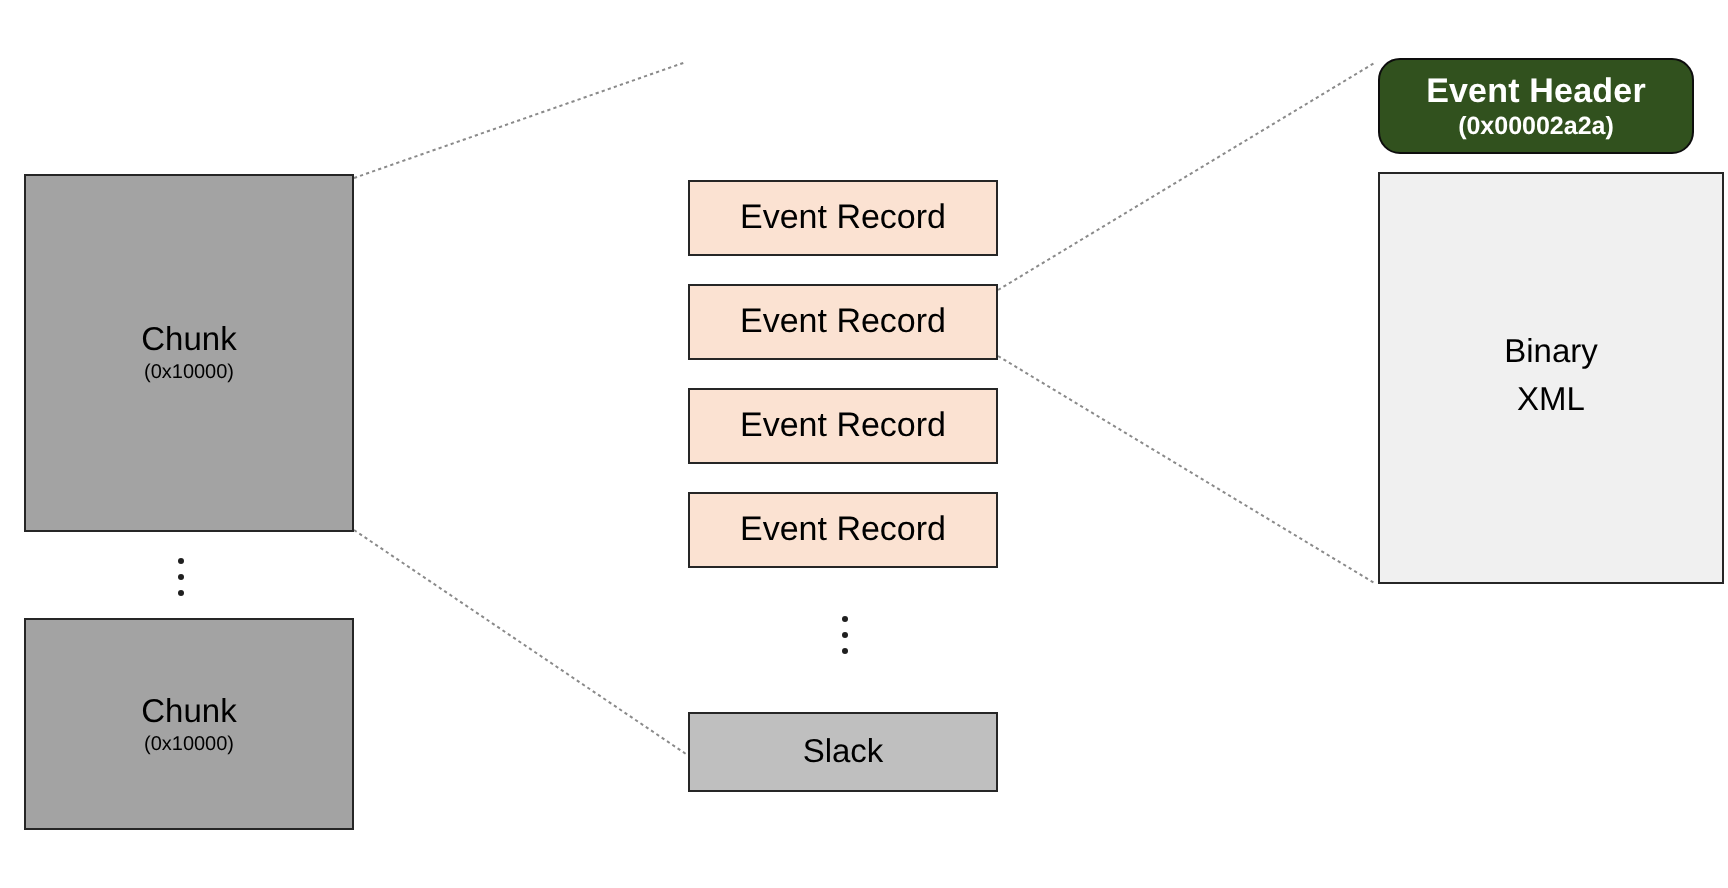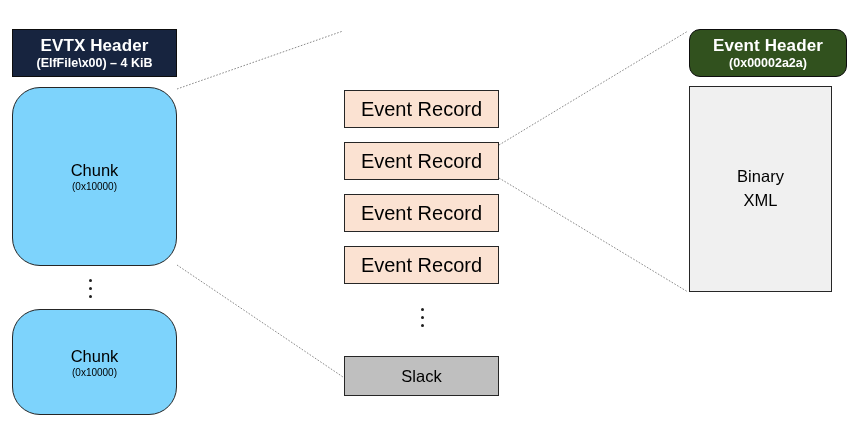--- a/index.html
+++ b/index.html
@@ -47,26 +47,26 @@
   .hdr-event { background: #31511e; }
 
   
   .plain {
     border: 1.5px solid #262626;
     color: #000000;
   }
   .plain .l1 { font-size: 16.5px; }
   .plain .l2 { font-size: 10px; margin-top: 1px; }
 
-  .fill-chunk { background: #7dd3fc; border-radius: 28px; }
+  .fill-chunk { background: #a3a3a3; }
   .fill-rec   { background: #fbe2d2; }
   .fill-slack { background: #bfbfbf; }
   .fill-xml   { background: #f0f0f0; }
 
-  .rec-label { font-size: 20px; }
+  .rec-label { font-size: 17px; }
   .slack-label { font-size: 16.5px; }
   .xml-line { font-size: 16.5px; line-height: 1.45; }
 
   
   .vdots {
     position: absolute;
     display: flex;
     flex-direction: column;
     align-items: center;
     justify-content: space-between;
@@ -99,24 +99,20 @@
 
 <div id="canvas">
 
   <svg id="links">
     <line x1="177" y1="89" x2="343" y2="31"></line>
     <line x1="177" y1="265" x2="343" y2="377"></line>
     <line x1="499" y1="145" x2="688" y2="31"></line>
     <line x1="499" y1="178" x2="688" y2="292"></line>
   </svg>
 
-  <div class="box hdr hdr-evtx" style="left:12px; top:29px; width:165px; height:48px;">
-    <span class="t1">EVTX Header</span>
-    <span class="t2">(ElfFile\x00) – 4 KiB</span>
-  </div>
 
   <div class="box plain fill-chunk" style="left:12px; top:87px; width:165px; height:179px;">
     <span class="l1">Chunk</span>
     <span class="l2">(0x10000)</span>
   </div>
 
   <div class="vdots" style="left:88px; top:279px; width:4px; height:19px;">
     <i></i>
       <i></i>
       <i></i>
@@ -152,18 +148,18 @@
 
   <div class="box plain fill-slack" style="left:344px; top:338px; width:155px; height:40px;margin-top:18px;">
     <span class="slack-label">Slack</span>
   </div>
 
   <div class="box hdr hdr-event" style="left:689px; top:29px; width:158px; height:48px;border-radius:11px;">
     <span class="t1">Event Header</span>
     <span class="t2">(0x00002a2a)</span>
   </div>
 
-  <div class="box plain fill-xml" style="left:689px; top:86px; width:143px; height:206px;">
+  <div class="box plain fill-xml" style="left:689px; top:86px; width:173px; height:206px;">
     <span class="xml-line">Binary</span>
     <span class="xml-line">XML</span>
   </div>
 
 </div>
 
 </body></html>

